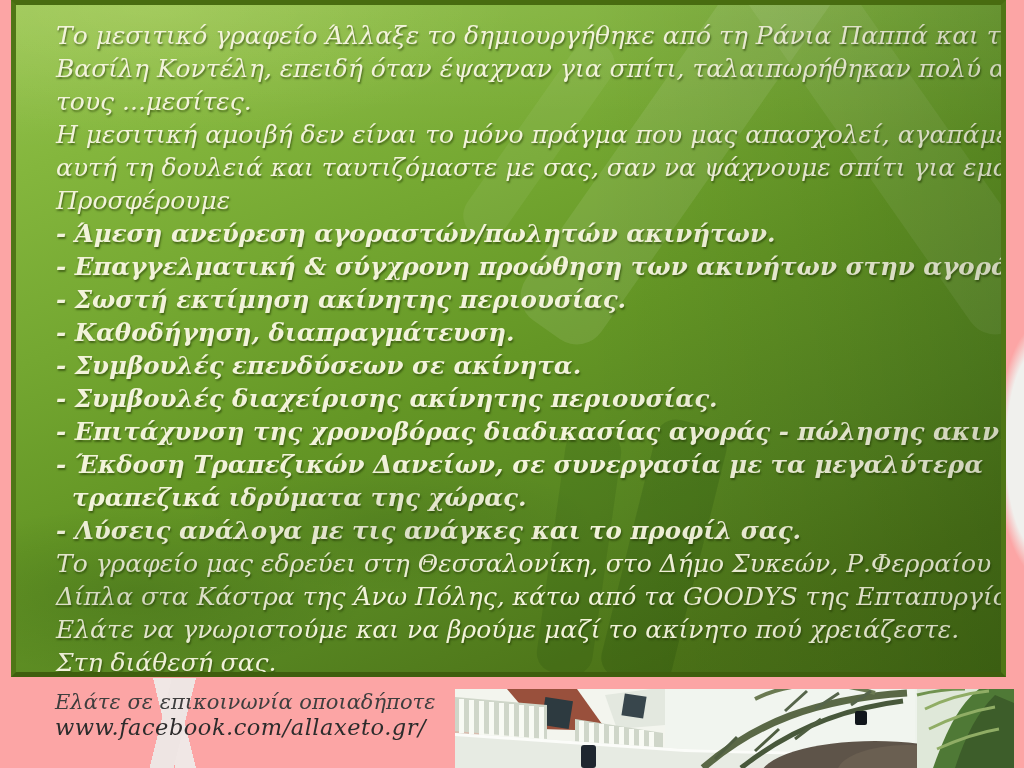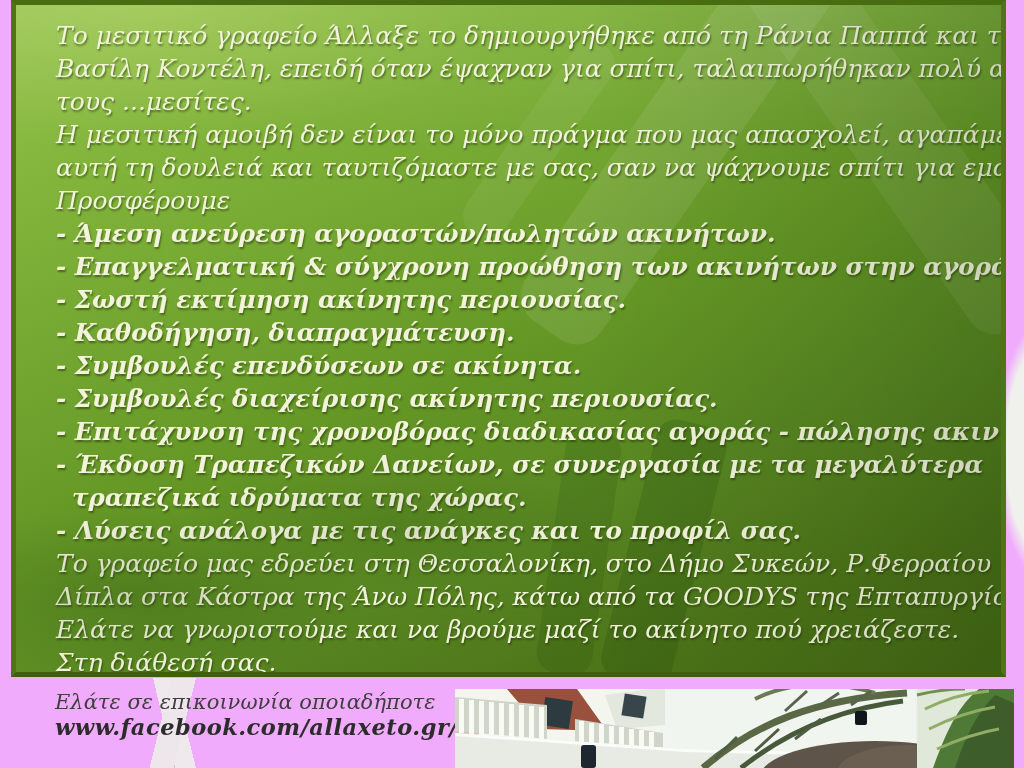--- a/index.html
+++ b/index.html
@@ -1,18 +1,18 @@
 <!DOCTYPE html>
 <html><head>
 <meta charset="utf-8">
 <style>
   html,body { margin:0; padding:0; }
   body { width:1024px; height:768px; background:#ffffff; font-family:"DejaVu Serif", serif; }
 
-  .stage { position:relative; width:1024px; height:768px; background:#f0abfc; overflow:hidden; }
+  .stage { position:relative; width:1024px; height:768px; background:#fca5a5; overflow:hidden; }
 
   
   .wm-bottom {
     position:absolute; left:96px; top:678px; width:150px; height:90px;
     background:
       linear-gradient(104deg, transparent 44%, #ededea 44%, #ededea 58%, transparent 58%),
       linear-gradient(76deg, transparent 46%, #efefec 46%, #efefec 58%, transparent 58%);
     opacity:.9;
   }
   .wm-right {
@@ -60,21 +60,21 @@
   .line { height:33px; }
   .bold { font-weight:bold; font-size:24.5px; }
   .cont { padding-left:16px; }
 
   
   .contact {
     position:absolute; left:55px; top:690px;
     color:#3e3e3e; font-style:italic; font-size:21px; line-height:25px;
     white-space:nowrap;
   }
-  .contact .url { font-weight:bold; font-size:22.5px; color:#2c2c2c; letter-spacing:0.5px; }
+  .contact .url { font-weight:normal; font-size:22.5px; color:#2c2c2c; letter-spacing:0.5px; }
 
   
   .photo {
     position:absolute; left:455px; top:689px; width:559px; height:79px;
     overflow:hidden; background:#edf2ea;
   }
   .photo svg { display:block; filter:blur(0.6px) saturate(0.95); }
 </style>
 </head>
 <body>

